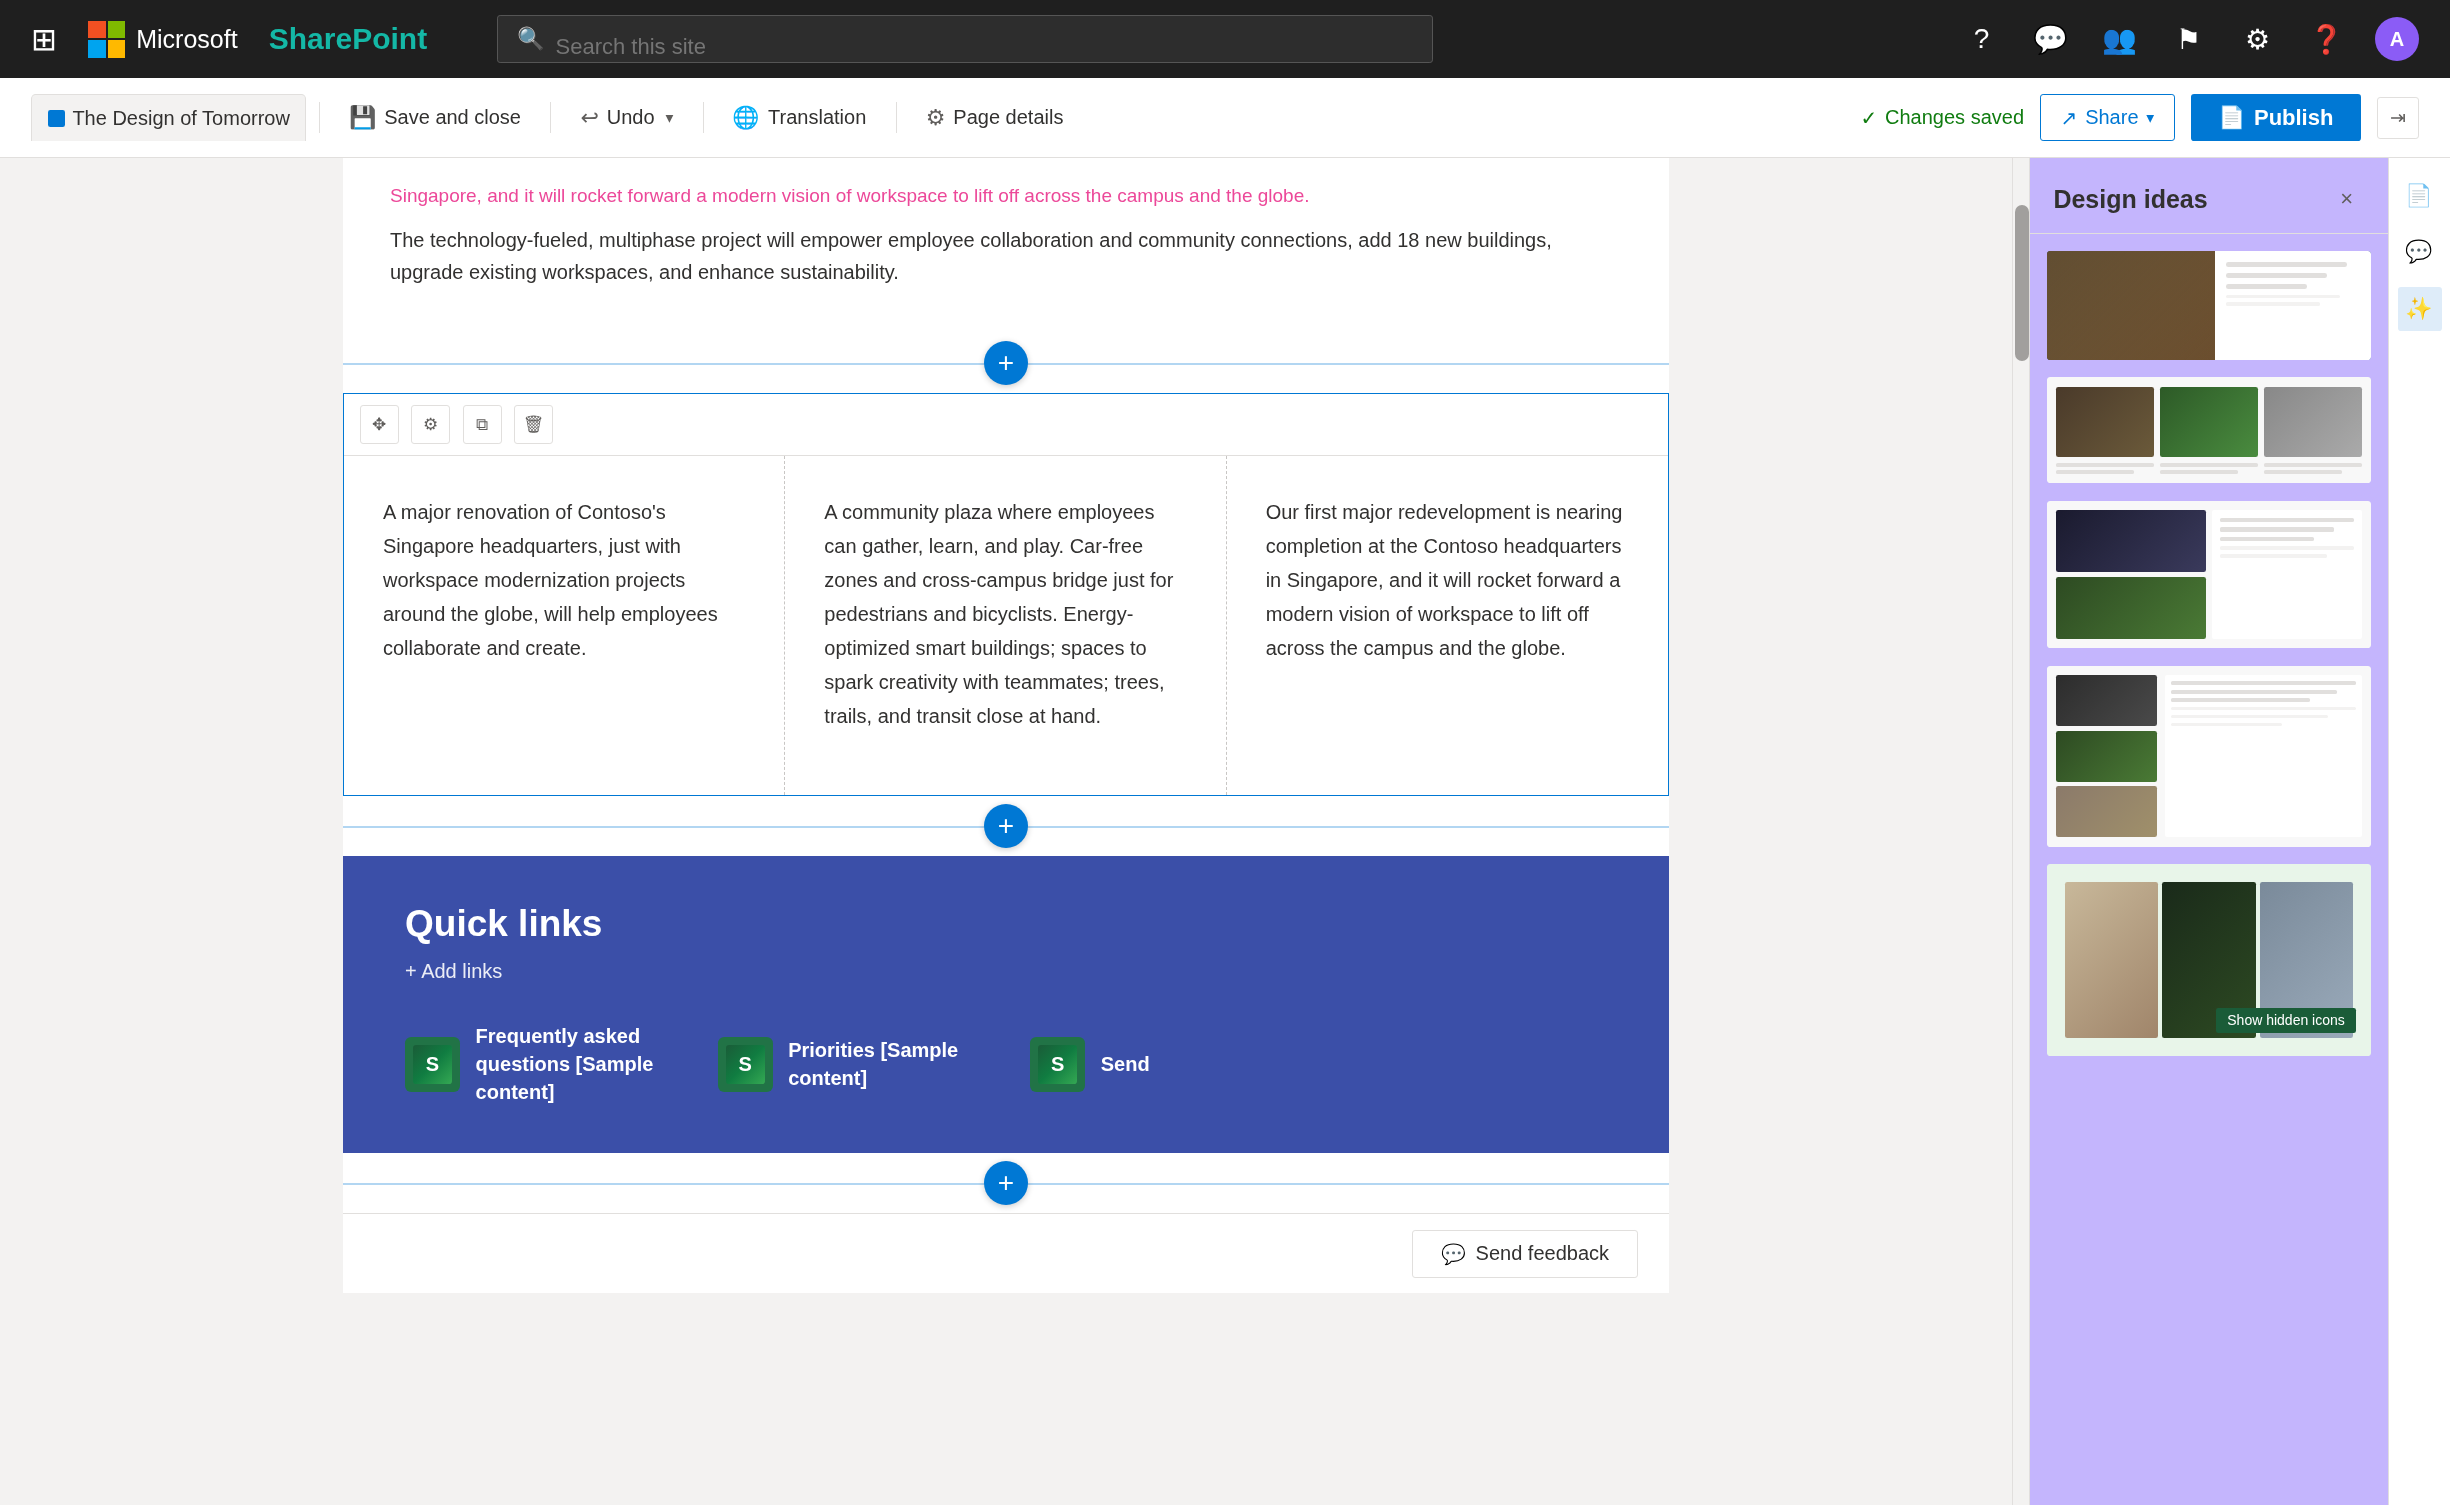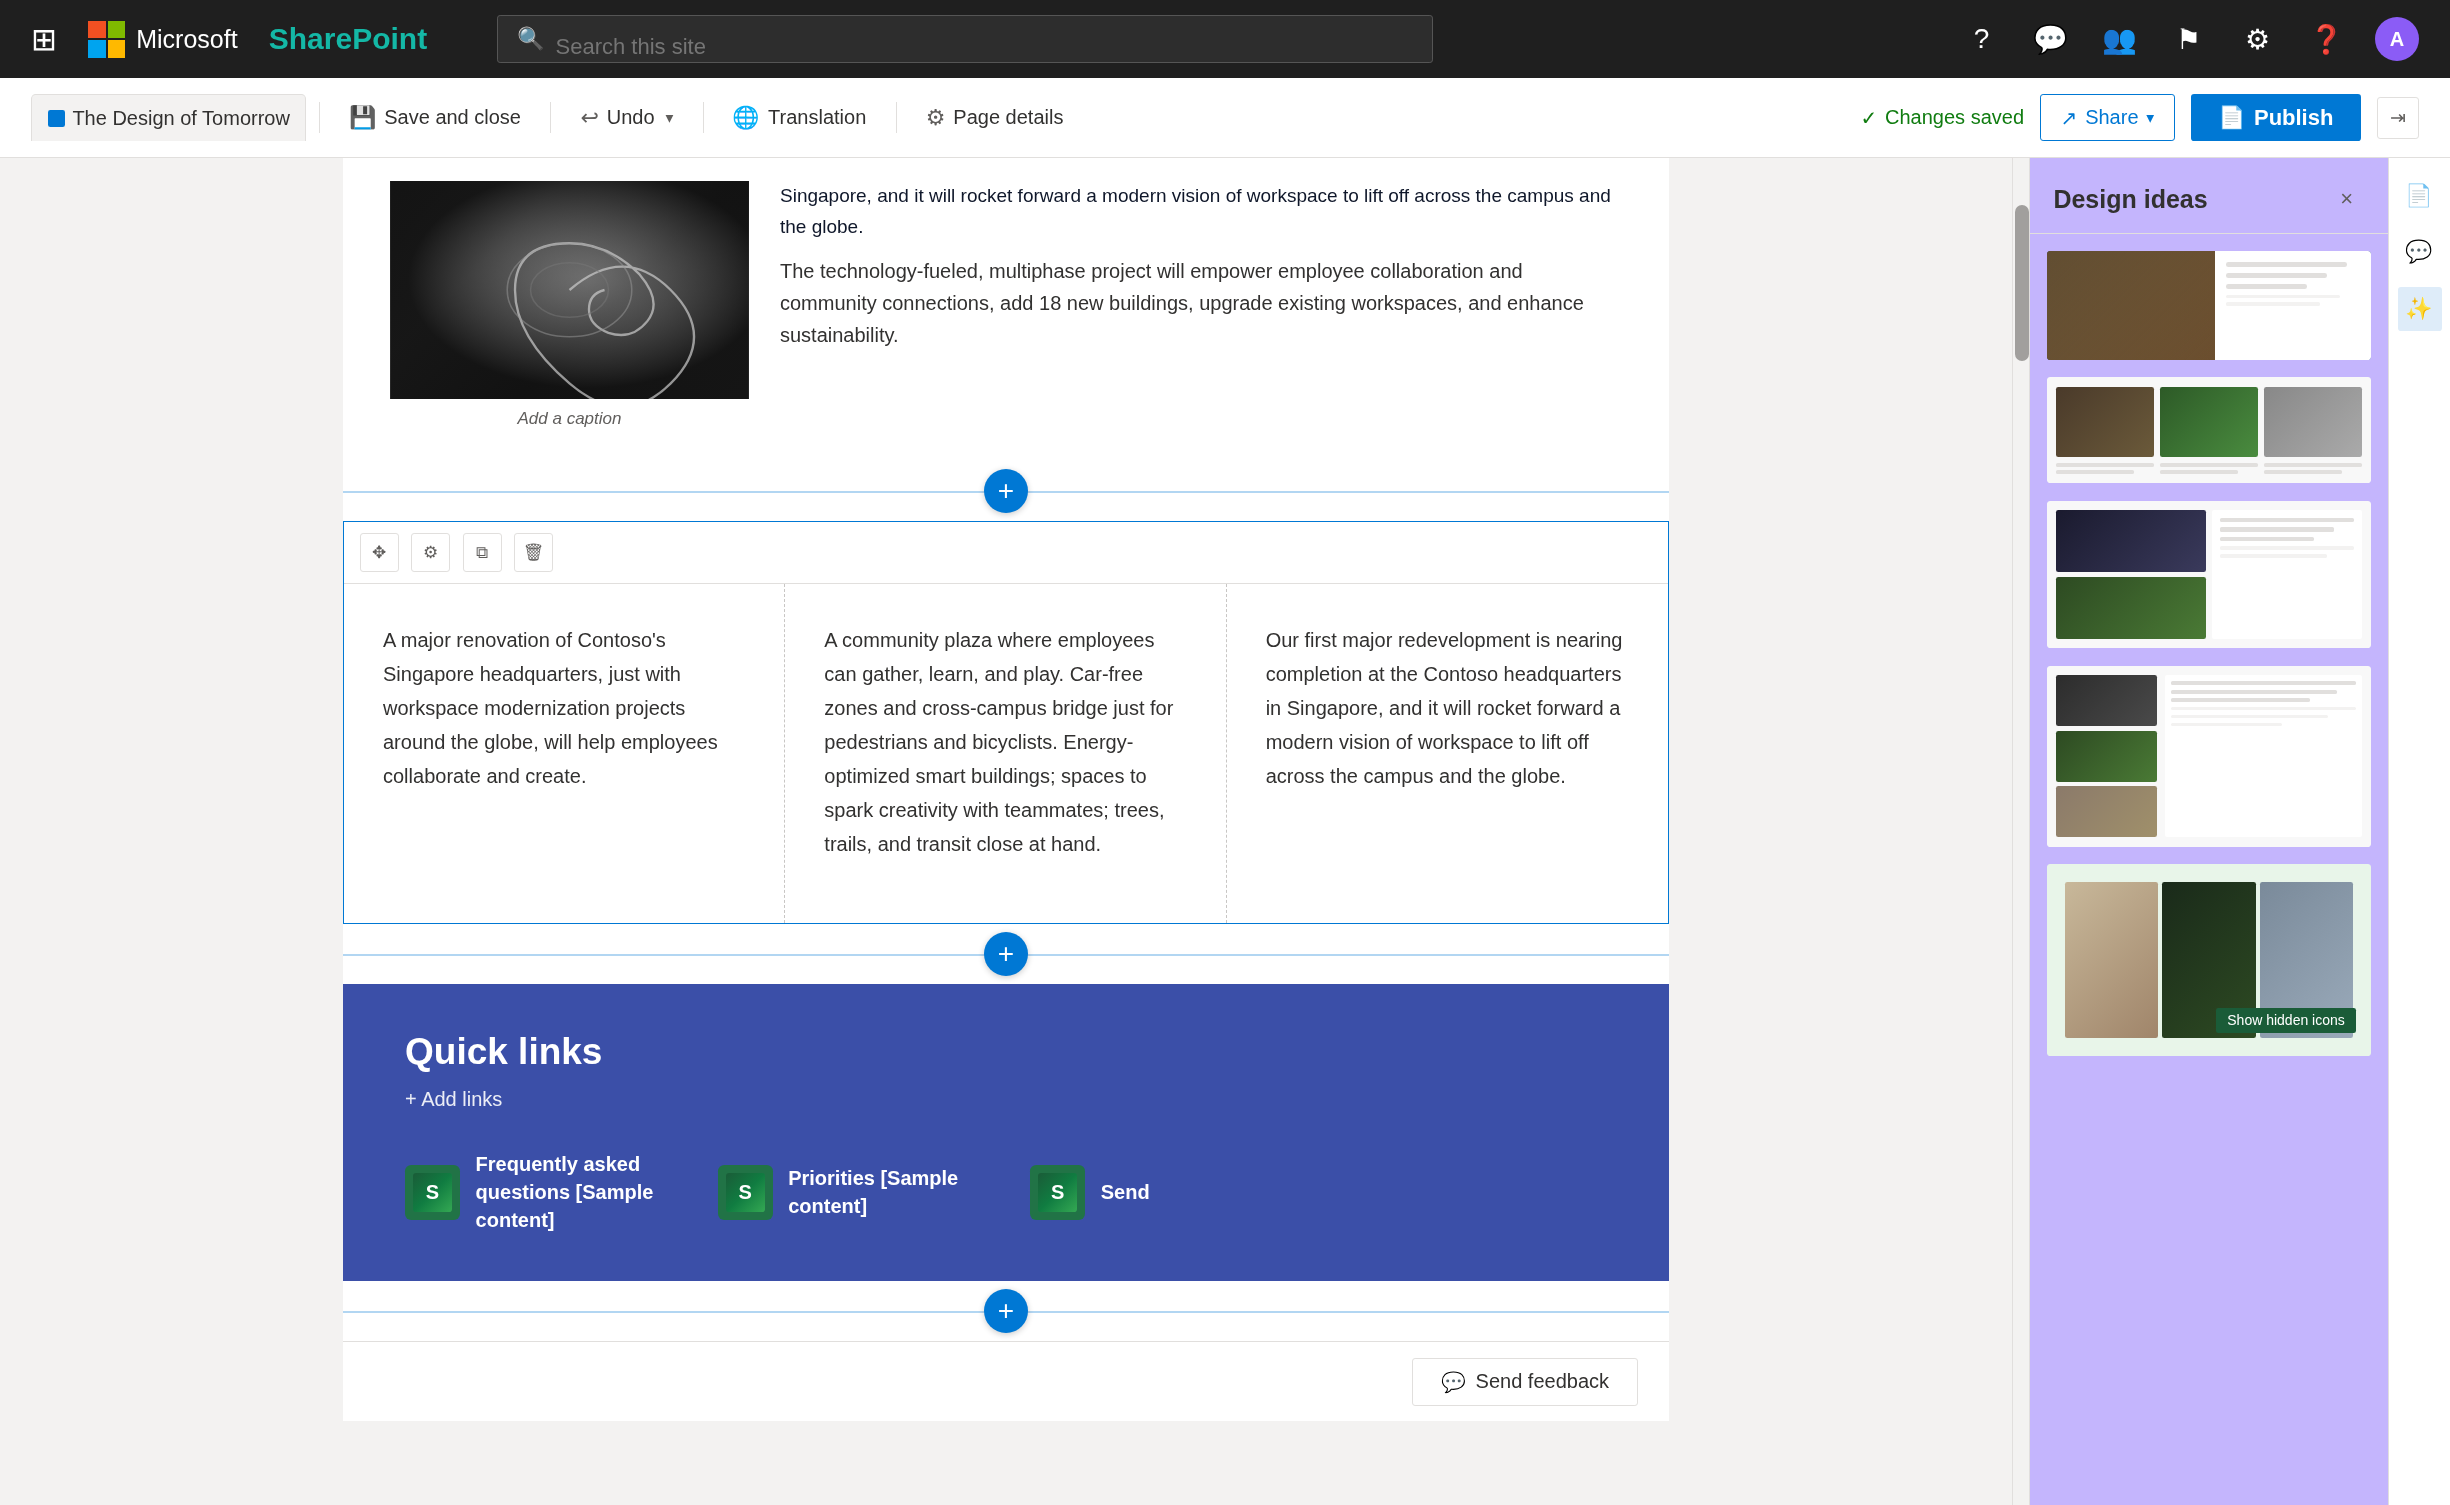--- a/index.html
+++ b/index.html
@@ -586,39 +586,22 @@
     </button>
   </div>
 </div>
 
 <div class="main-layout">
 
   <div class="page-content">
     <div class="content-area">
 
       <div class="image-text-section">
-        <div class="image-block">
-          <div class="spiral-image">
-            <svg class="spiral-svg" viewBox="0 0 460 280" xmlns="http://www.w3.org/2000/svg">
-              <defs>
-                <radialGradient id="spiralGrad" cx="55%" cy="45%" r="50%">
-                  <stop offset="0%" stop-color="#888" stop-opacity="0.6"></stop>
-                  <stop offset="100%" stop-color="#111" stop-opacity="0.9"></stop>
-                </radialGradient>
-              </defs>
-              <rect width="460" height="280" fill="url(#spiralGrad)"></rect>
-              <path d="M230 140 Q300 80 360 140 Q420 200 360 260 Q300 320 230 260 Q160 200 160 140 Q160 80 230 80 Q280 80 320 120 Q350 155 330 180 Q310 205 280 195 Q255 185 255 165 Q255 145 275 140" fill="none" stroke="#ccc" stroke-width="3" opacity="0.7"></path>
-              <ellipse cx="230" cy="140" rx="80" ry="60" fill="none" stroke="#999" stroke-width="2" opacity="0.5"></ellipse>
-              <ellipse cx="230" cy="140" rx="50" ry="35" fill="none" stroke="#777" stroke-width="2" opacity="0.5"></ellipse>
-            </svg>
-          </div>
-          <div class="image-caption">Add a caption</div>
-        </div>
         <div class="text-block">
-          <p style="color:#0f172a; font-size:19px; margin-bottom:12.5px;">Singapore, and it will rocket forward a modern vision of workspace to lift off across the campus and the globe.</p>
+          <p style="color:#ec4899; font-size:19px; margin-bottom:12.5px;">Singapore, and it will rocket forward a modern vision of workspace to lift off across the campus and the globe.</p>
           <p>The technology-fueled, multiphase project will empower employee collaboration and community connections, add 18 new buildings, upgrade existing workspaces, and enhance sustainability.</p>
         </div>
       </div>
 
       <div class="section-add-btn">
         <div class="add-circle">+</div>
       </div>
 
       <div class="three-col-section">
         <div class="col-controls">

